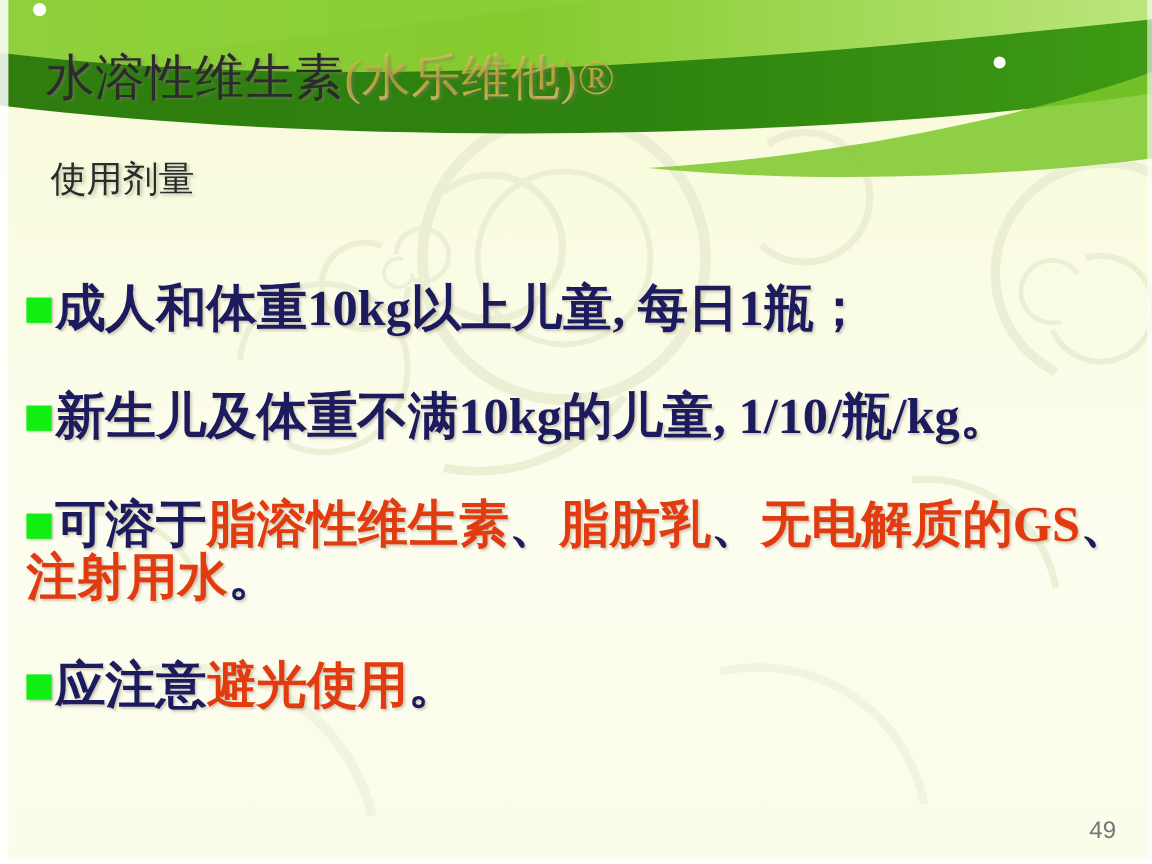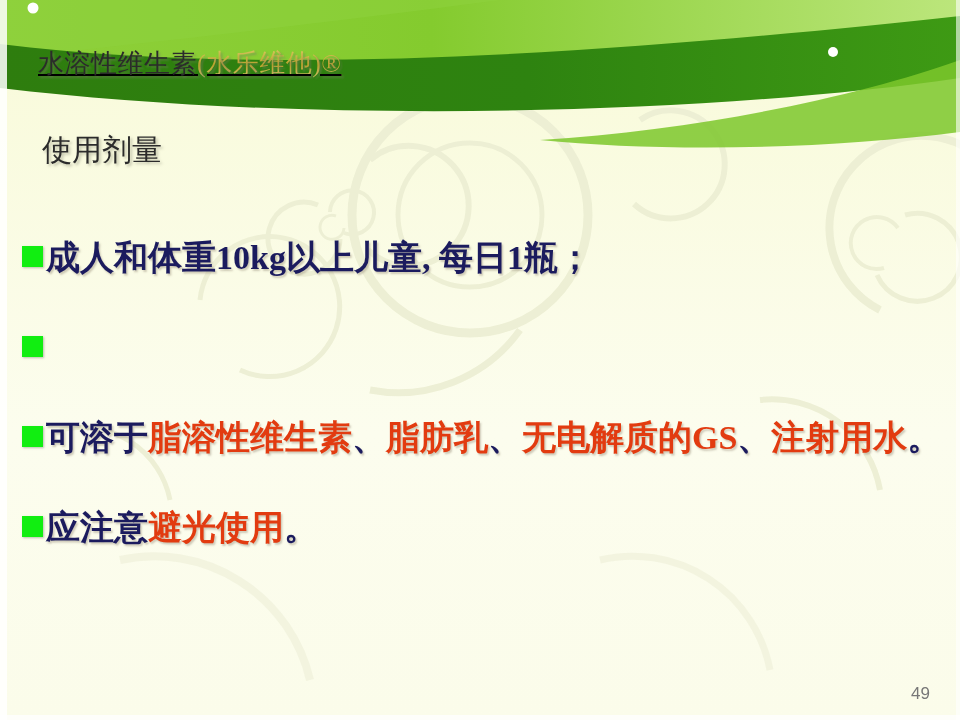--- a/index.html
+++ b/index.html
@@ -55,27 +55,26 @@
     width: 4px; height: 720px;
     background: #FFFFFF;
     opacity: .6;
   }
 
   
   .title {
     position: absolute;
     left: 38px;
     top: 45px;
-    font-size: 26px;
+    font-size: 41px;
     line-height: 38px;
     font-weight: 400;
     white-space: nowrap;
     letter-spacing: .5px;
     text-shadow: 2px 2px 2px rgba(120,120,100,0.45);
-    text-decoration: underline;
   }
   .title .t-dark { color: #2B2B2B; }
   .title .t-gold {
     color: #C2AE3E;
     background: linear-gradient(180deg, #D8C85E 0%, #BCA32E 55%, #CFC268 100%);
     -webkit-background-clip: text;
     background-clip: text;
     -webkit-text-fill-color: transparent;
   }
 
@@ -93,21 +92,21 @@
   
   .body {
     position: absolute;
     left: 22px;
     top: 236px;
     width: 922px;
   }
   .bullet-row {
     position: relative;
     display: block;
-    font-size: 34px;
+    font-size: 42px;
     line-height: 44px;
     margin-bottom: 46px;
     white-space: normal;
     text-shadow: 1.5px 1.5px 2px rgba(150,140,120,0.45);
   }
   .bullet-row:last-child { margin-bottom: 0; }
 
   .bullet-mark {
     display: inline-block;
     width: 21px;
@@ -118,21 +117,21 @@
     box-shadow: 1px 1px 2px rgba(120,130,110,0.5);
   }
 
   .tx-blue { color: #1B1B5E; font-weight: 700; }
   .tx-red  { color: #E23B10; font-weight: 700; }
 
   .page-number {
     position: absolute;
     right: 30px;
     bottom: 16px;
-    font-size: 17px;
+    font-size: 20px;
     color: #777777;
     font-family: "Liberation Sans", sans-serif;
   }
 </style>
 </head>
 <body>
 
 <div id="slide">
 
   <div class="bg-base"></div>
@@ -213,21 +212,21 @@
 
   <div class="subtitle">使用剂量</div>
 
   <div class="body">
 
     <div class="bullet-row">
       <span class="bullet-mark"></span><span class="tx-blue">成人和体重10kg以上儿童, 每日1瓶；</span>
     </div>
 
     <div class="bullet-row">
-      <span class="bullet-mark"></span>
+      <span class="bullet-mark"></span><span class="tx-blue">新生儿及体重不满10kg的儿童, 1/10/瓶/kg。</span>
     </div>
 
     <div class="bullet-row">
       <span class="bullet-mark"></span><span class="tx-blue">可溶于</span><span class="tx-red">脂溶性维生素</span><span class="tx-blue">、</span><span class="tx-red">脂肪乳</span><span class="tx-blue">、</span><span class="tx-red">无电解质的GS</span><span class="tx-blue">、</span><span class="tx-red">注射用水</span><span class="tx-blue">。</span>
     </div>
 
     <div class="bullet-row">
       <span class="bullet-mark"></span><span class="tx-blue">应注意</span><span class="tx-red">避光使用</span><span class="tx-blue">。</span>
     </div>
 

